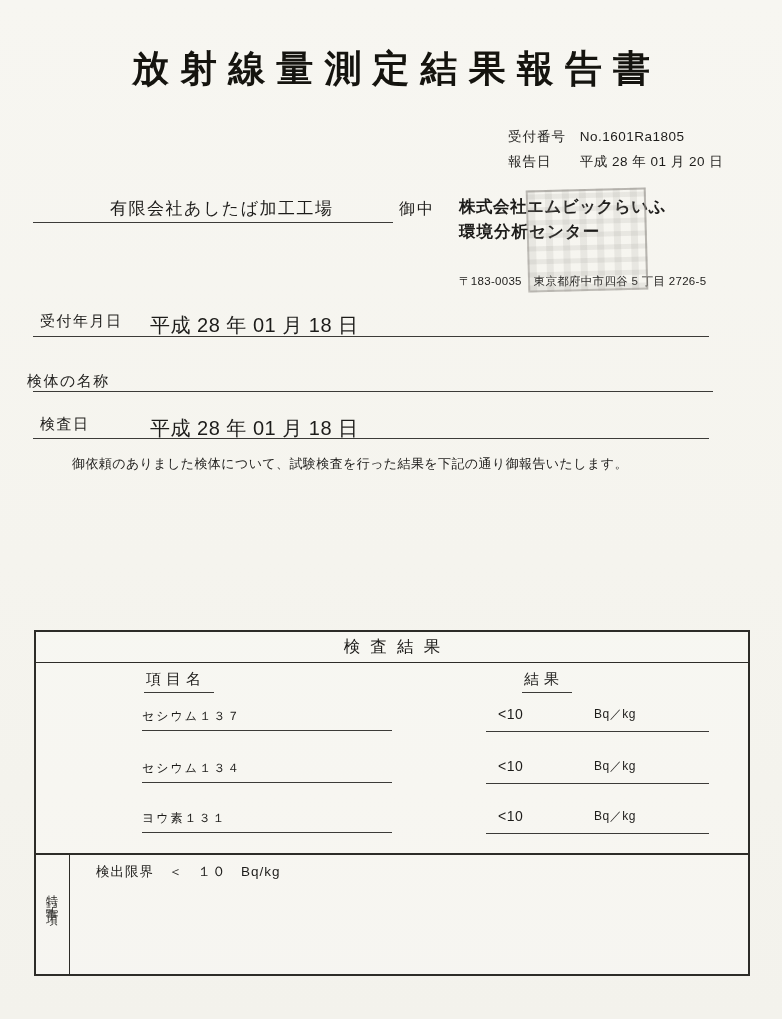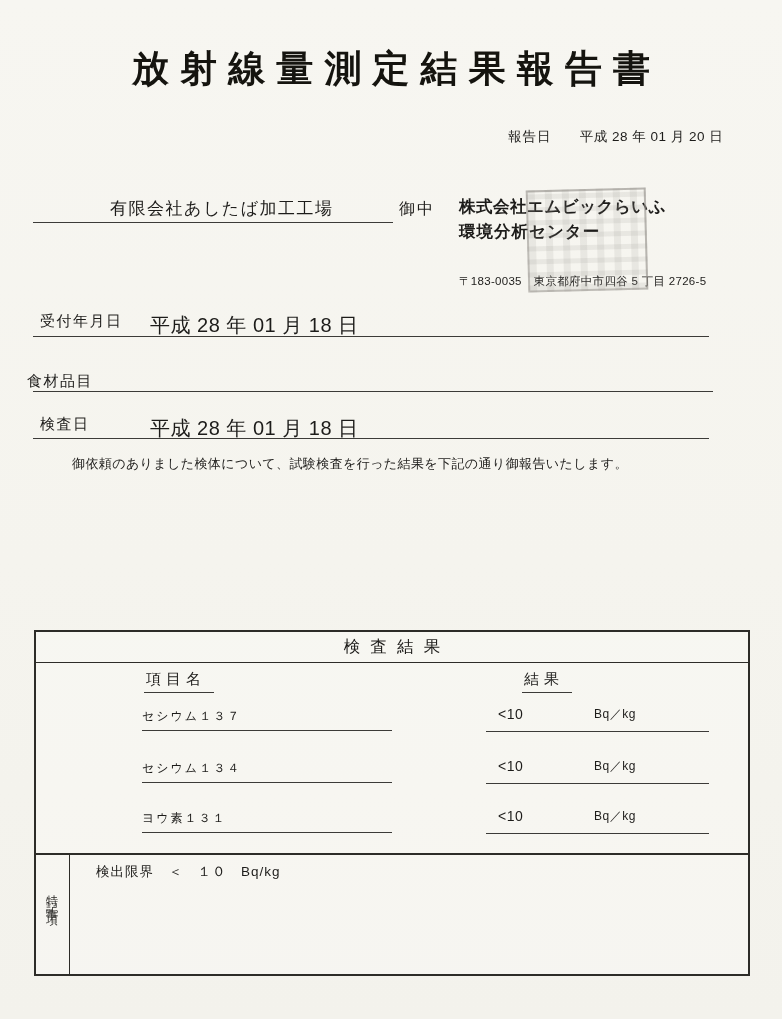--- a/index.html
+++ b/index.html
@@ -77,39 +77,43 @@
 </style>
 </head>
 <body>
 
 <div class="page">
 
   <div class="title">放射線量測定結果報告書</div>
 
   <div class="meta">
     <div class="meta-row">
+      <span class="meta-label">受付番号</span>
+      <span class="meta-value">No.1601Ra1805</span>
+    </div>
+    <div class="meta-row">
       <span class="meta-label">報告日</span>
       <span class="meta-value">平成 28 年 01 月 20 日</span>
     </div>
   </div>
 
   <div class="addr-name">有限会社あしたば加工工場</div>
   <div class="addr-hon">御中</div>
   <div class="addr-line"></div>
 
   <div class="issuer-company">株式会社エムビックらいふ</div>
   <div class="issuer-center">環境分析センター</div>
   <div class="issuer-address">〒183-0035　東京都府中市四谷 5 丁目 2726-5</div>
   <div class="stamp"></div>
 
   <div class="f-label f1">受付年月日</div>
   <div class="f-value f1v">平成 28 年 01 月 18 日</div>
   <div class="rule r1"></div>
 
-  <div class="f-label f2">食材品目</div>
+  <div class="f-label f2">検体の名称</div>
   <div class="rule r2"></div>
 
   <div class="f-label f3">検査日</div>
   <div class="f-value f3v">平成 28 年 01 月 18 日</div>
   <div class="rule r3"></div>
 
   <div class="statement">御依頼のありました検体について、試験検査を行った結果を下記の通り御報告いたします。</div>
 
 
   <div class="box results-box">

